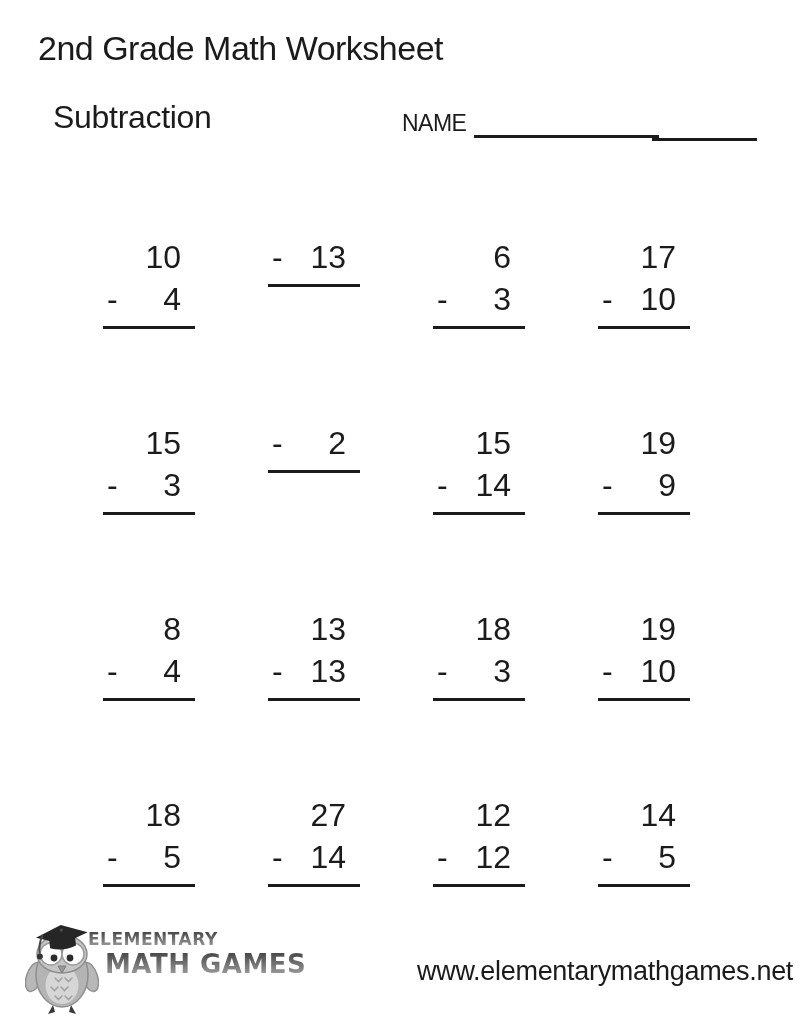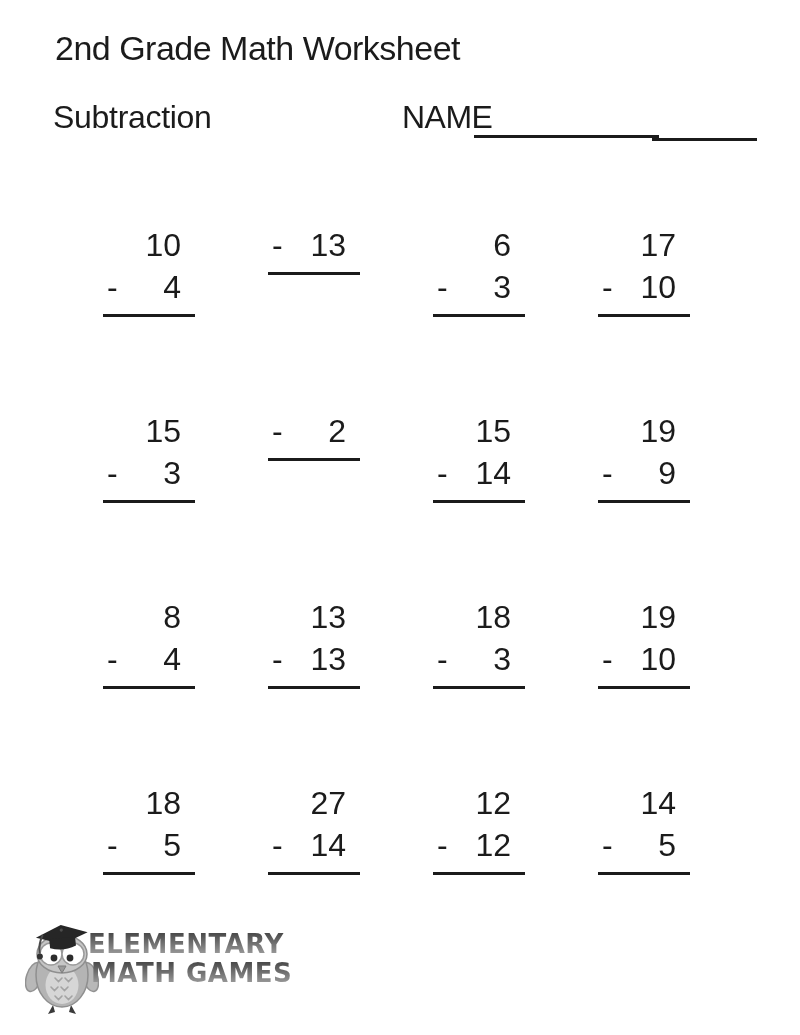--- a/index.html
+++ b/index.html
@@ -13,40 +13,40 @@
     position: relative;
     width: 800px;
     height: 1035px;
     background: #ffffff;
     overflow: hidden;
   }
 
   
   .title {
     position: absolute;
-    left: 55px;
+    left: 38px;
     top: 31px;
     font-size: 34px;
     letter-spacing: -0.5px;
     line-height: 1.05;
     white-space: nowrap;
   }
   .subtitle {
     position: absolute;
     left: 53px;
     top: 99px;
     font-size: 32px;
     letter-spacing: -0.3px;
     white-space: nowrap;
   }
   .name-label {
     position: absolute;
     left: 402px;
-    top: 99px;
-    font-size: 32px;
+    top: 110px;
+    font-size: 23px;
     letter-spacing: -0.5px;
     white-space: nowrap;
   }
   .name-line-1 {
     position: absolute;
     left: 474px;
     top: 135px;
     width: 185px;
     height: 3px;
     background: #1b1b1b;
@@ -57,21 +57,21 @@
     top: 138px;
     width: 105px;
     height: 3px;
     background: #1b1b1b;
   }
 
   
   .problems {
     position: absolute;
     left: 103px;
-    top: 224px;
+    top: 236px;
     display: grid;
     grid-template-columns: repeat(4, 92px);
     column-gap: 73px;
     row-gap: 93px;
   }
   .problem {
     width: 92px;
     font-size: 32px;
   }
   .num-top {
@@ -113,28 +113,28 @@
     line-height: 1.0;
   }
   .logo-line {
     background: linear-gradient(180deg, #4b4b4b 10%, #a0a0a0 95%);
     -webkit-background-clip: text;
     background-clip: text;
     color: transparent;
     white-space: nowrap;
   }
   .logo-line-1 {
-    font-size: 26px;
+    font-size: 17px;
     letter-spacing: 0.5px;
   }
   .logo-line-2 {
     font-size: 26px;
     letter-spacing: 0.5px;
     margin-top: 3px;
-    margin-left: 3px;
+    margin-left: 17px;
   }
   .footer-url {
     position: absolute;
     left: 417px;
     top: 956px;
     font-size: 27px;
     letter-spacing: -0.3px;
     white-space: nowrap;
   }
 </style>
@@ -332,14 +332,15 @@
       <path d="M18 16 Q13 24 13 34" fill="none" stroke="#4a4a4a" stroke-width="2"></path>
       <circle cx="13" cy="37" r="3" fill="#333333"></circle>
     </g>
   </svg>
 
   <div class="logo-text">
     <div class="logo-line logo-line-1">ELEMENTARY</div>
     <div class="logo-line logo-line-2">MATH GAMES</div>
   </div>
 
+  <div class="footer-url">www.elementarymathgames.net</div>
 
 </div>
 
 </body></html>

